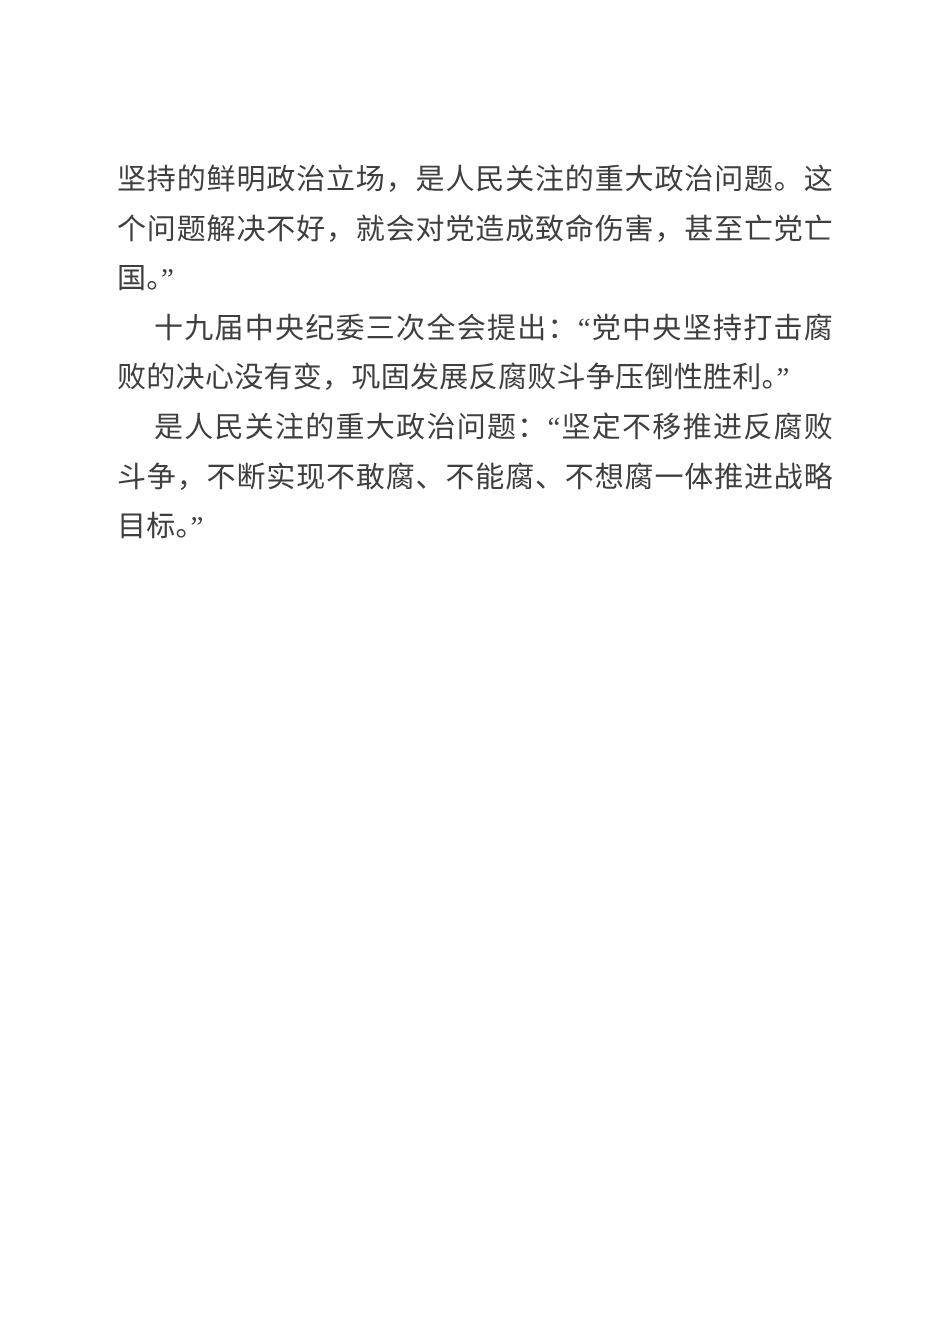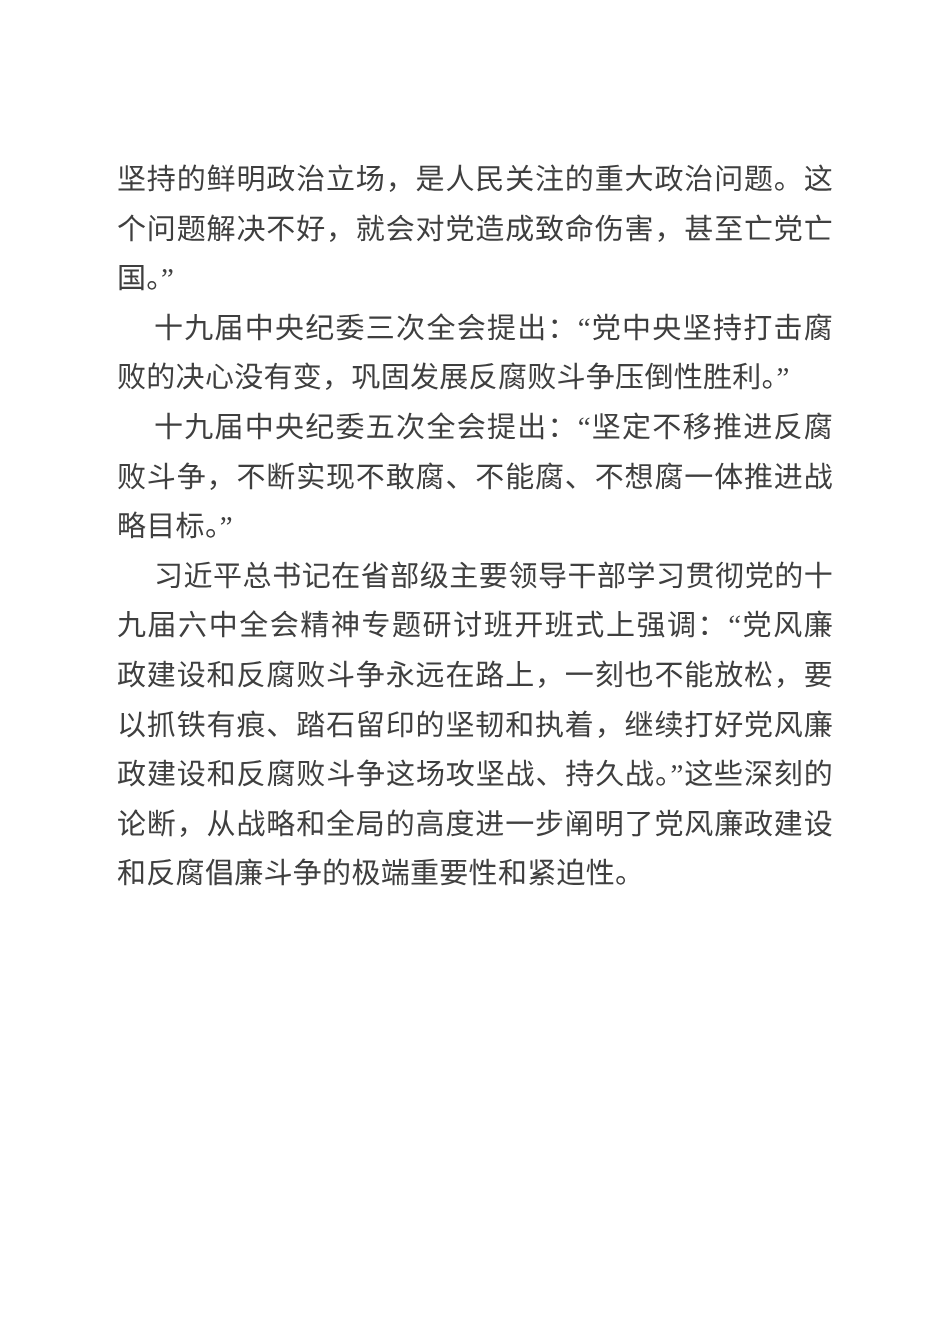--- a/index.html
+++ b/index.html
@@ -37,16 +37,15 @@
     text-indent: 37px;
   }
 </style>
 </head>
 <body>
 
 <div class="page">
   <div class="page-content">
     <p>坚持的鲜明政治立场，是人民关注的重大政治问题。这个问题解决不好，就会对党造成致命伤害，甚至亡党亡国。”</p>
     <p class="indent">十九届中央纪委三次全会提出：“党中央坚持打击腐败的决心没有变，巩固发展反腐败斗争压倒性胜利。”</p>
-    <p class="indent">十九届中央纪委五次全会提出：“坚定不移推进反腐败斗争，不断实现不敢腐、不能腐、不想腐一体推进战略目标。”</p>
-    <p class="indent">习近平总书记在省部级主要领导干部学习贯彻党的十九届六中全会精神专题研讨班开班式上强调：“党风廉政建设和反腐败斗争永远在路上，一刻也不能放松，要以抓铁有痕、踏石留印的坚韧和执着，继续打好党风廉政建设和反腐败斗争这场攻坚战、持久战。”这些深刻的论断，从战略和全局的高度进一步阐明了党风廉政建设和反腐倡廉斗争的极端重要性和紧迫性。</p>
+    <p class="indent">是人民关注的重大政治问题：“坚定不移推进反腐败斗争，不断实现不敢腐、不能腐、不想腐一体推进战略目标。”</p>
   </div>
 </div>
 
 </body></html>

